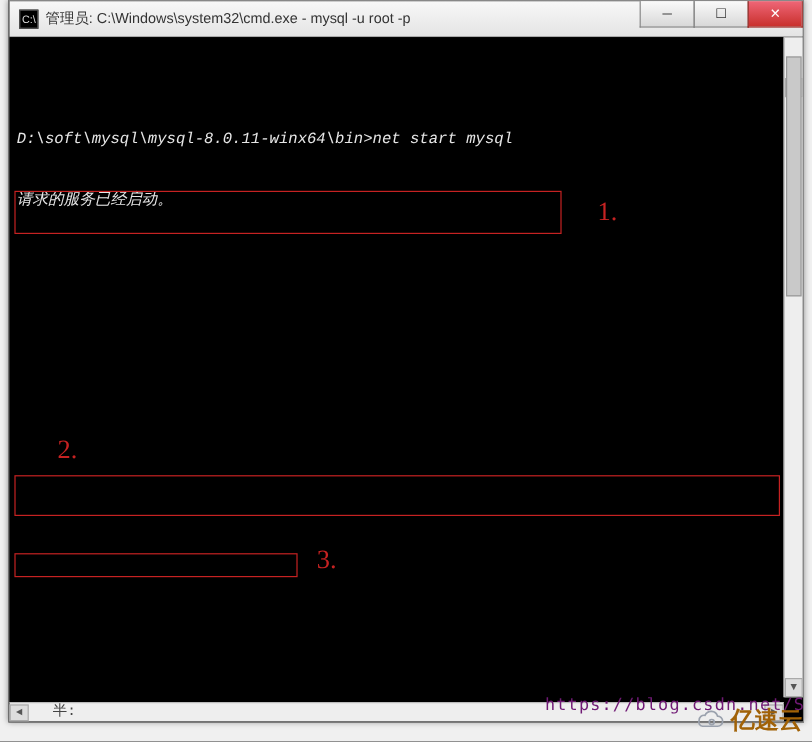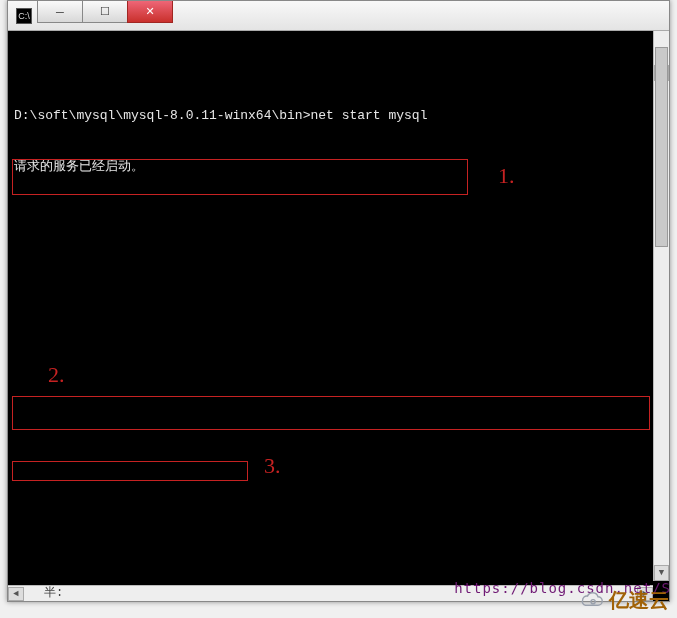--- a/index.html
+++ b/index.html
@@ -52,21 +52,21 @@
     color: #e6e6e6;
     font-family: "NSimSun","SimSun","Consolas","Courier New",monospace;
     font-size: 13px;
     line-height: 17px;
     padding: 8px 6px 6px 6px;
     position: relative;
     height: 570px;
     white-space: pre-wrap;
     word-break: break-all;
   }
-  .terminal .line { white-space: pre-wrap; }
+  .terminal .line { white-space: pre-wrap; font-style: italic; }
   .hlbox {
     position: absolute;
     border: 1px solid #c62222;
     pointer-events: none;
   }
   .annot {
     position: absolute;
     color: #c62222;
     font-family: "SimSun", serif;
     font-size: 22px;
@@ -99,20 +99,21 @@
   }
   .logo svg { width:28px; height:20px; }
 </style>
 </head>
 <body>
 
 <div class="window">
 
   <div class="titlebar">
     <span class="ico">C:\</span>
+    <span class="title">管理员: C:\Windows\system32\cmd.exe - mysql  -u root -p</span>
     <div class="winbtns">
       <div class="winbtn">─</div>
       <div class="winbtn">☐</div>
       <div class="winbtn close">✕</div>
     </div>
   </div>
 
   <div class="terminal">
     <div class="line"></div>
     <div class="line">D:\soft\mysql\mysql-8.0.11-winx64\bin&gt;net start mysql</div>

